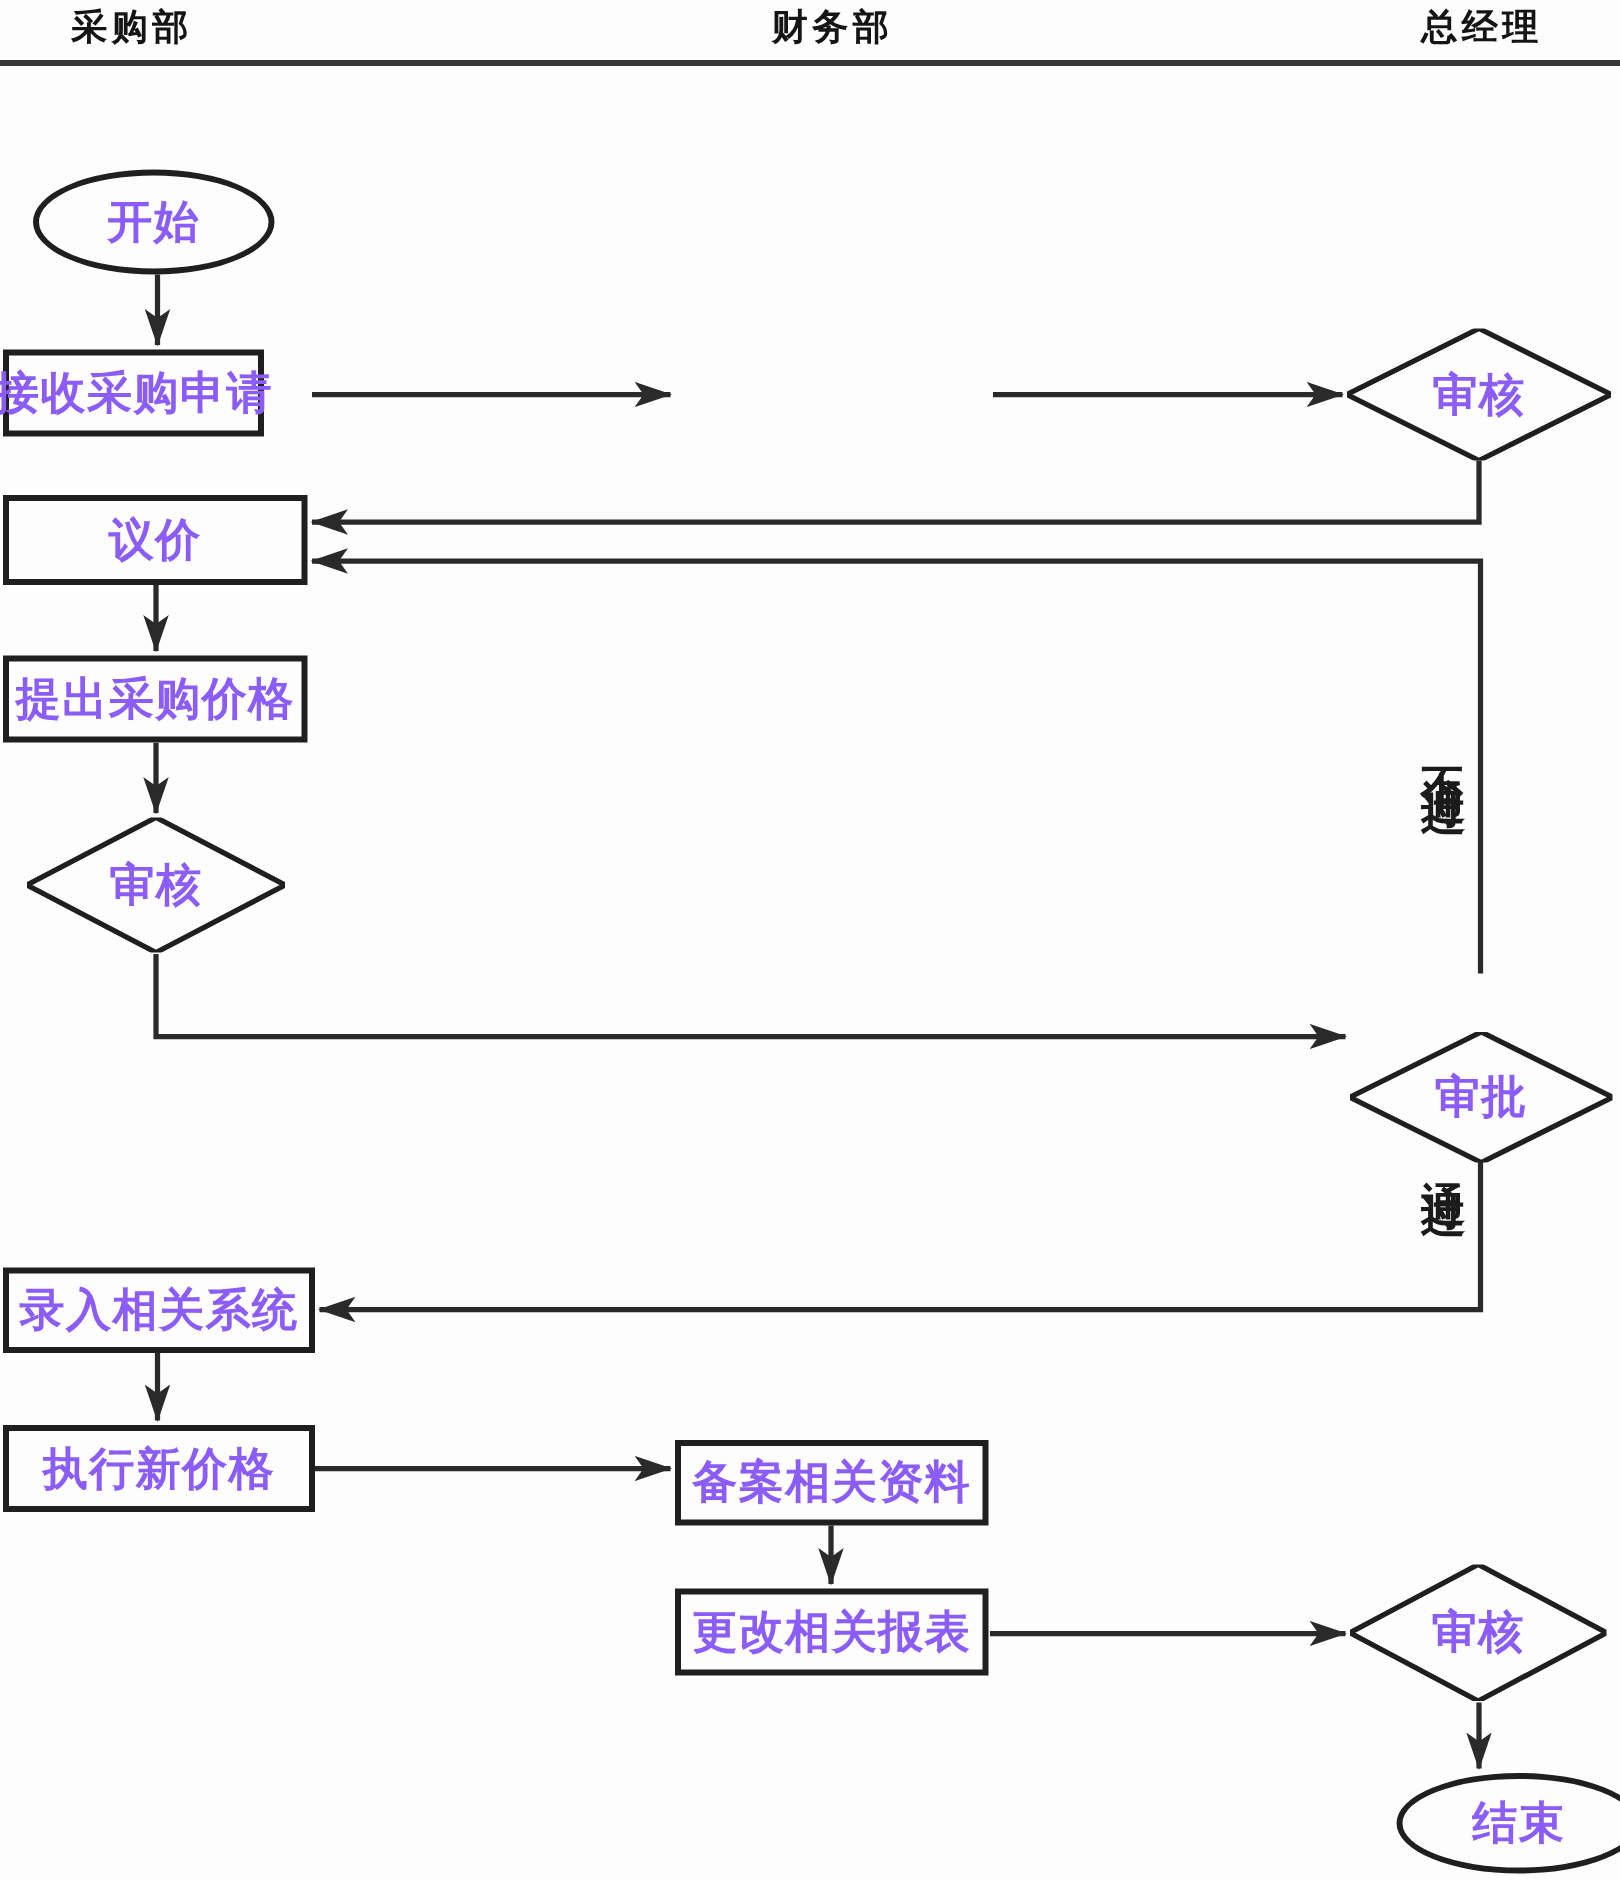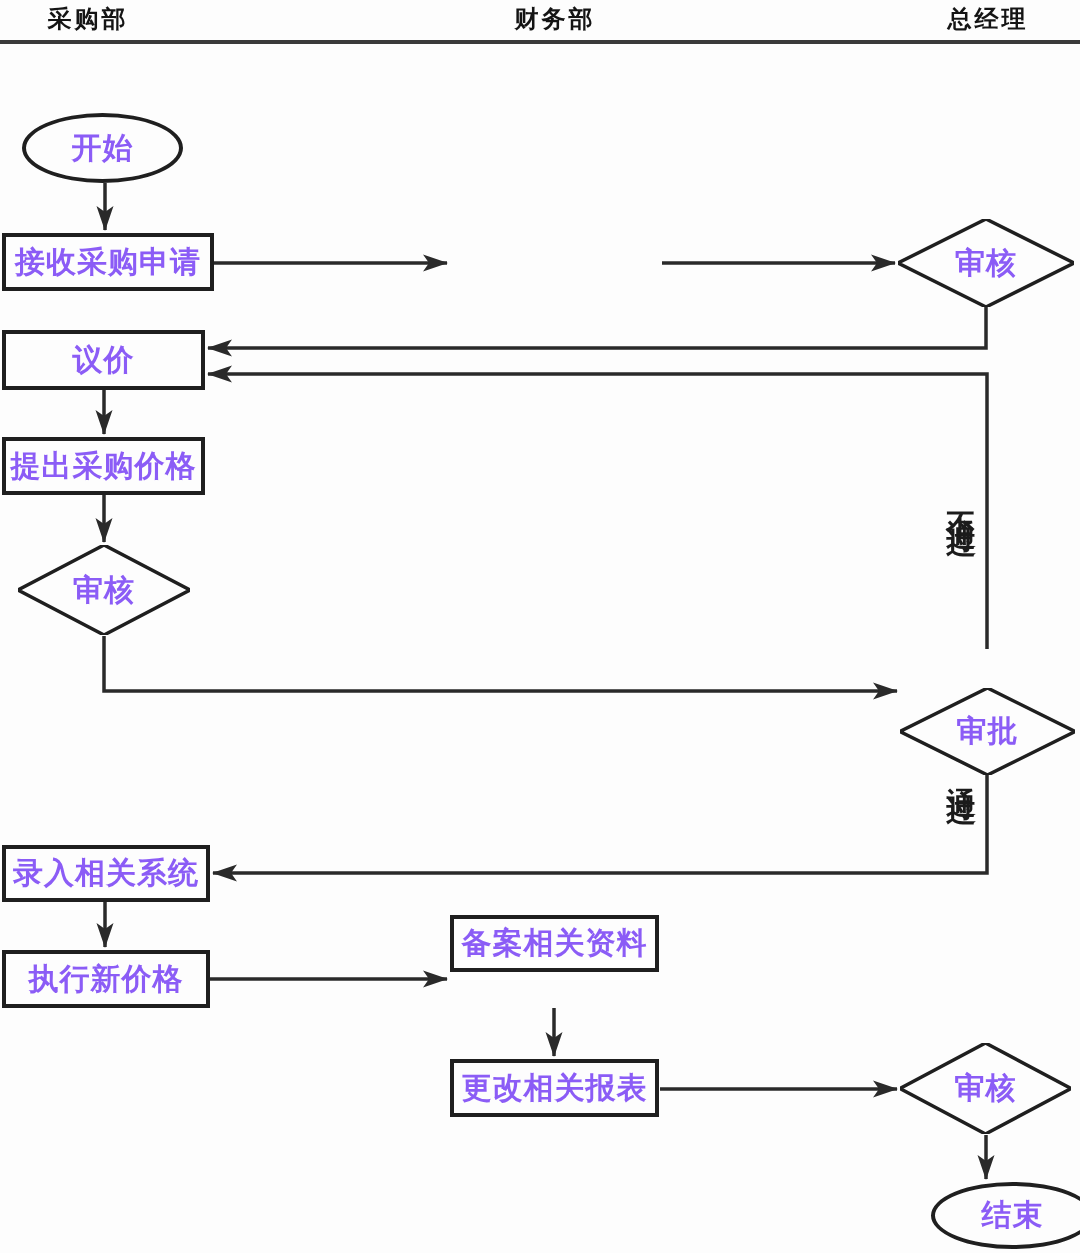--- a/index.html
+++ b/index.html
@@ -72,21 +72,21 @@
     <path d="M210,979 L447,979" marker-end="url(#arrow)"></path>
     <path d="M554,1008 L554,1056" marker-end="url(#arrow)"></path>
     <path d="M660,1089 L897,1089" marker-end="url(#arrow)"></path>
     <path d="M986,1135 L986,1179" marker-end="url(#arrow)"></path>
   </svg>
 
   <div class="node term" style="left:22px;top:113px;width:161px;height:70px;">
     <span>开始</span>
   </div>
 
-  <div class="node proc" style="left:2px;top:233px;width:212px;height:58px;">
+  <div class="node proc" style="left:2px;top:233px;width:174px;height:58px;">
     <span>接收采购申请</span>
   </div>
 
   <div class="node proc" style="left:2px;top:330px;width:203px;height:60px;">
     <span>议价</span>
   </div>
 
   <div class="node proc" style="left:2px;top:437px;width:203px;height:58px;">
     <span>提出采购价格</span>
   </div>
@@ -100,21 +100,21 @@
 
   <div class="node proc" style="left:2px;top:845px;width:208px;height:57px;">
     <span>录入相关系统</span>
   </div>
 
   <div class="node proc" style="left:2px;top:950px;width:208px;height:58px;">
     <span>执行新价格</span>
   </div>
 
 
-  <div class="node proc" style="left:450px;top:915px;width:209px;height:57px;">
+  <div class="node proc" style="left:450px;top:960px;width:209px;height:57px;">
     <span>备案相关资料</span>
   </div>
 
   <div class="node proc" style="left:450px;top:1059px;width:209px;height:58px;">
     <span>更改相关报表</span>
   </div>
 
   <div class="node decision" style="left:898px;top:219px;width:176px;height:88px;">
     <svg width="176" height="88" viewBox="0 0 176 88">
       <polygon points="0,44 88,0 176,44 88,88"></polygon>

